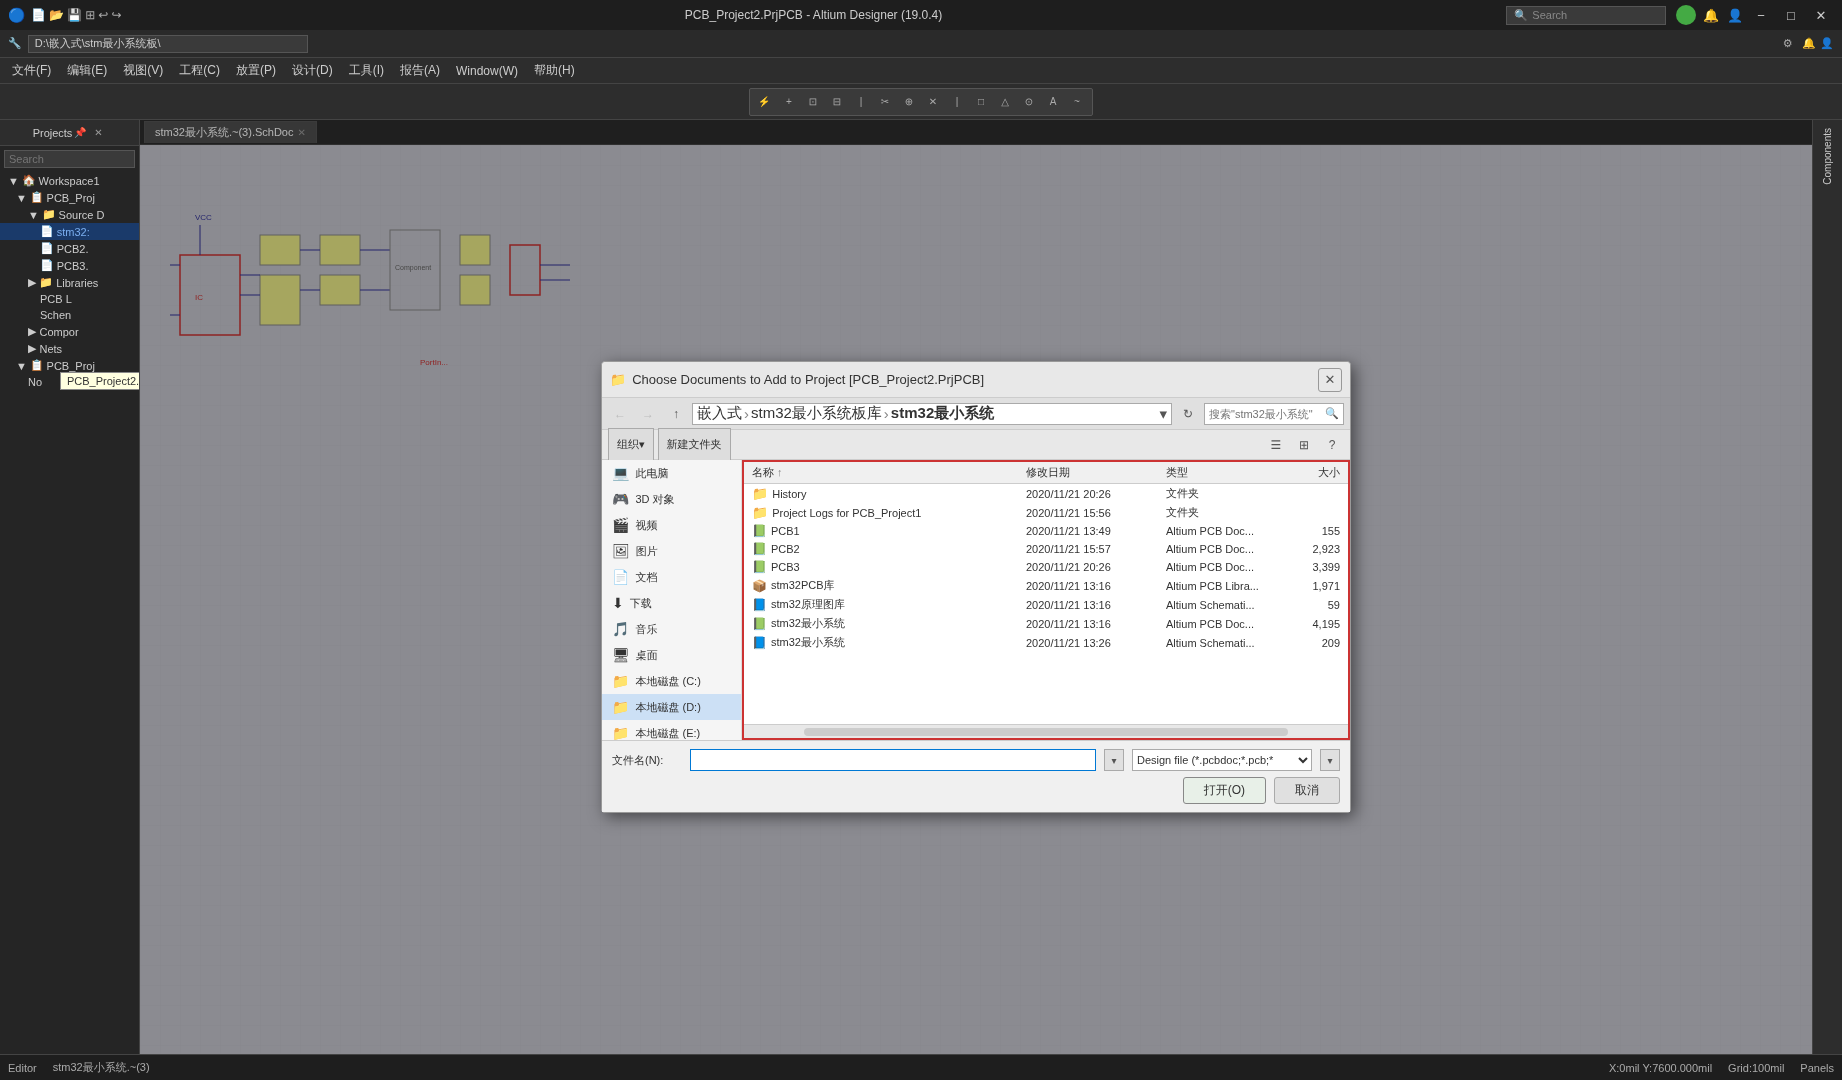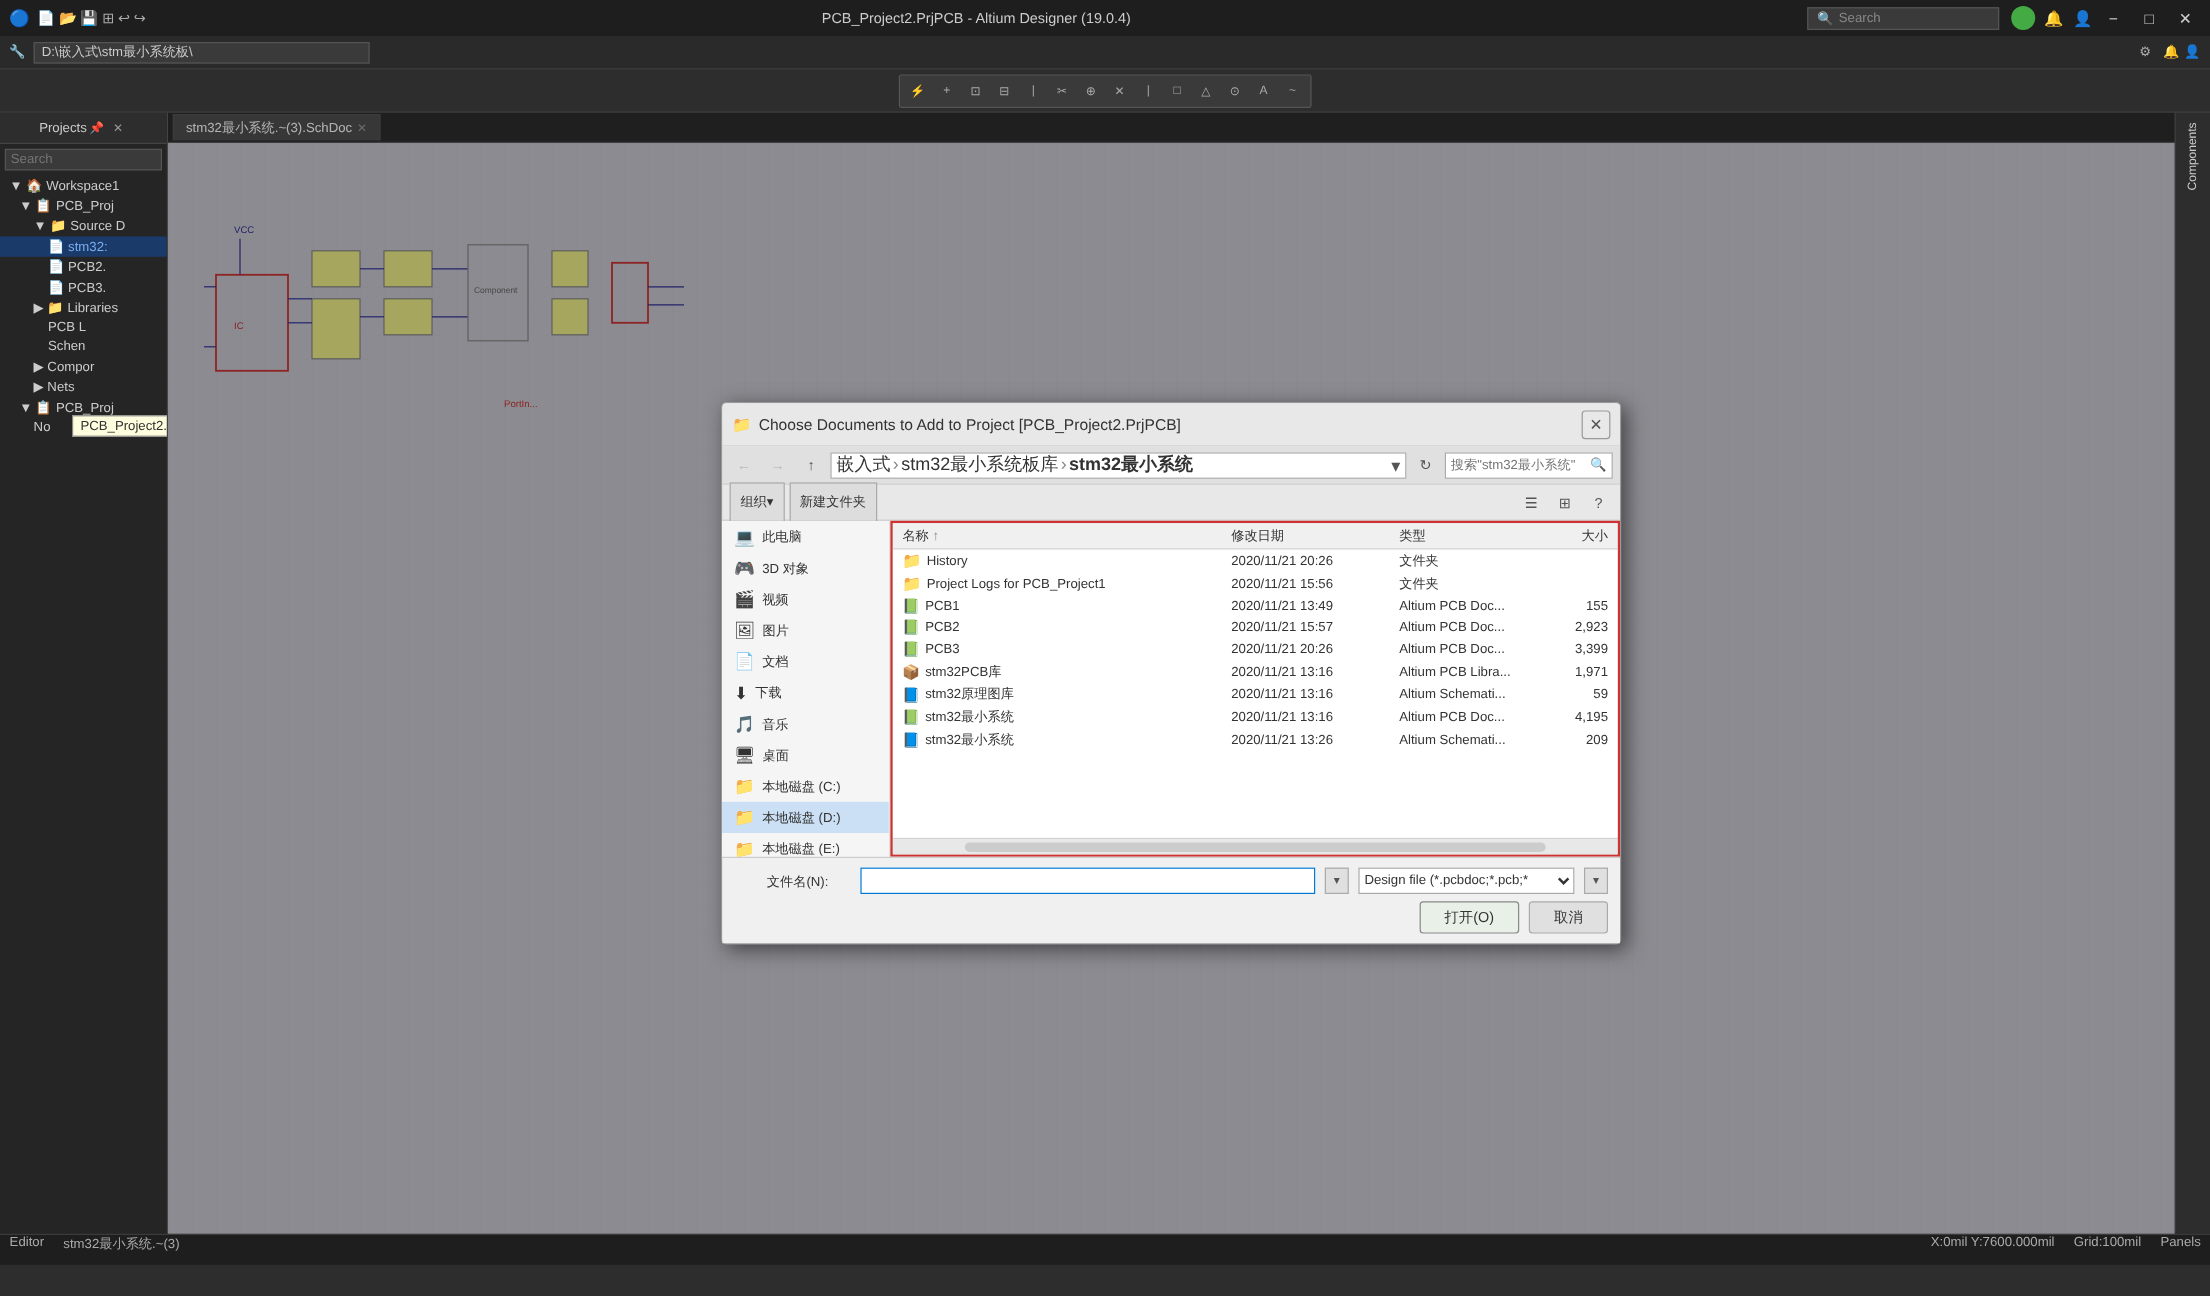--- a/index.html
+++ b/index.html
@@ -198,21 +198,21 @@
       transform: rotate(180deg);
       padding: 8px 0;
       cursor: pointer;
     }
 
     
     .status-bar {
       height: 26px;
       background: #1e1e1e;
       display: flex;
-      align-items: flex-start;
+      align-items: center;
       padding: 0 8px;
       color: #aaa;
       font-size: 11px;
       gap: 16px;
       border-top: 1px solid #444;
     }
 
     
     .dialog-overlay {
       position: absolute;
@@ -419,21 +419,20 @@
     .dialog-footer-row {
       display: flex;
       align-items: center;
       gap: 8px;
       margin-bottom: 6px;
     }
     .footer-label {
       font-size: 11px;
       color: #333;
       width: 70px;
-      margin-left: 27px;
     }
     .footer-input {
       flex: 1;
       height: 22px;
       border: 1px solid #0078d4;
       outline: none;
       padding: 0 4px;
       font-size: 11px;
       background: white;
     }
@@ -525,20 +524,32 @@
 
   <div class="addr-bar">
     <span style="margin-right:6px;">🔧</span>
     <input class="addr-input" style="color: rgb(204, 204, 204);" value="D:\嵌入式\stm最小系统板\">
     <span style="flex:1;"></span>
     <span style="color:#aaa; margin:0 6px;">⚙</span>
     <span style="color:#aaa; margin:0 4px;">🔔</span>
     <span style="color:#aaa;">👤</span>
   </div>
 
+  <div class="menu-bar">
+    <span class="menu-item">文件(F)</span>
+    <span class="menu-item">编辑(E)</span>
+    <span class="menu-item">视图(V)</span>
+    <span class="menu-item">工程(C)</span>
+    <span class="menu-item">放置(P)</span>
+    <span class="menu-item">设计(D)</span>
+    <span class="menu-item">工具(I)</span>
+    <span class="menu-item">报告(A)</span>
+    <span class="menu-item">Window(W)</span>
+    <span class="menu-item">帮助(H)</span>
+  </div>
 
   <div class="toolbar">
     <div class="toolbar-icons">
       <button class="tool-btn">⚡</button>
       <button class="tool-btn">+</button>
       <button class="tool-btn">⊡</button>
       <button class="tool-btn">⊟</button>
       <button class="tool-btn">|</button>
       <button class="tool-btn">✂</button>
       <button class="tool-btn">⊕</button>

